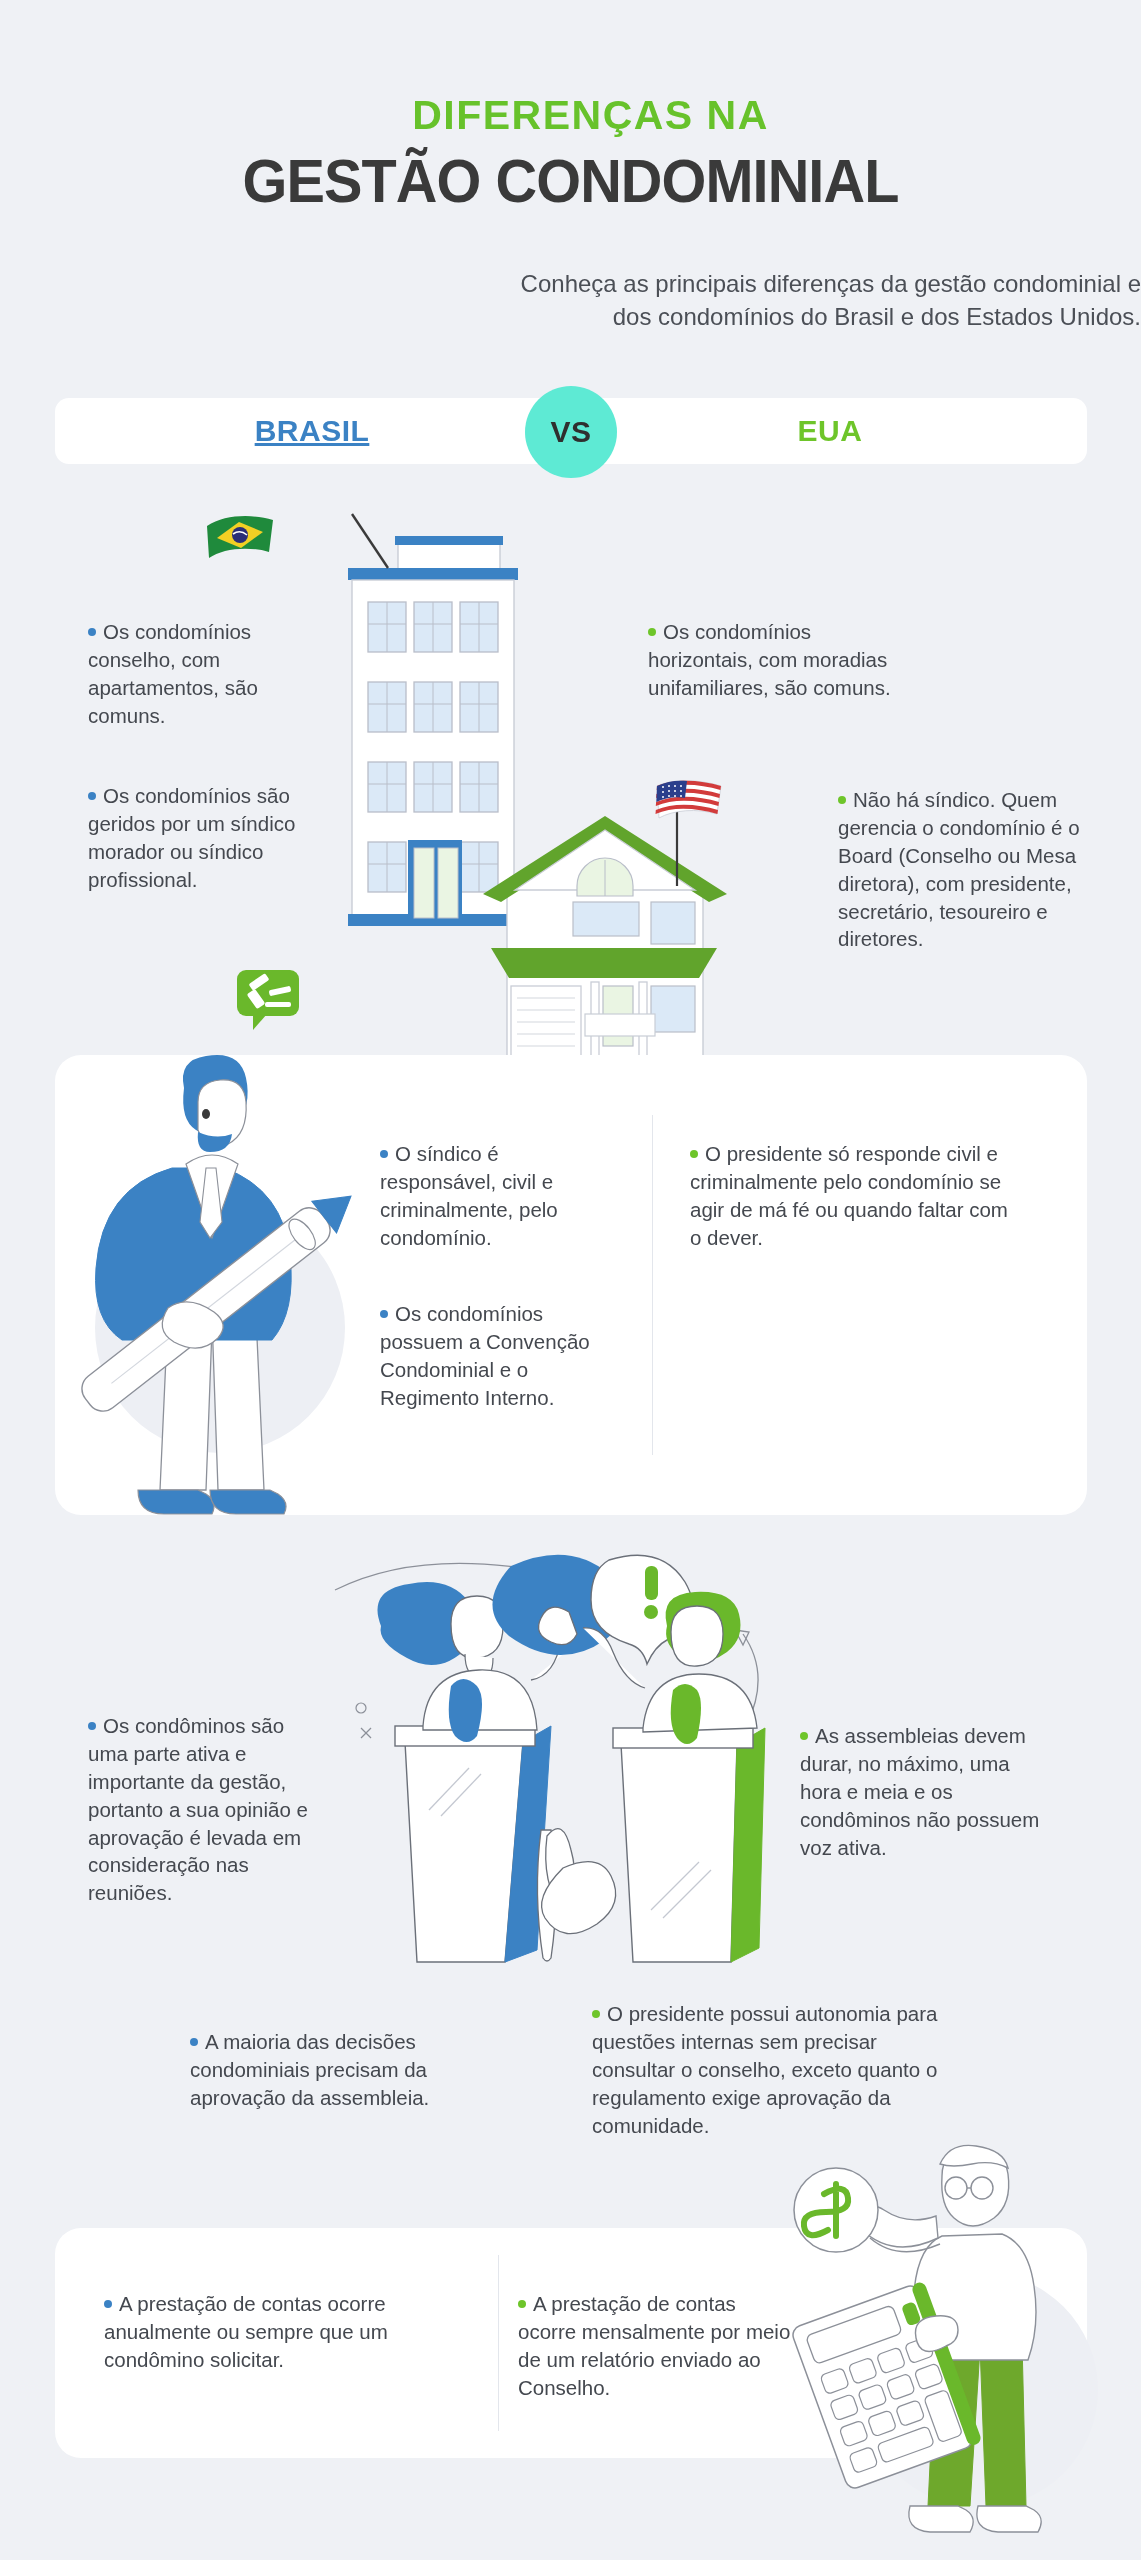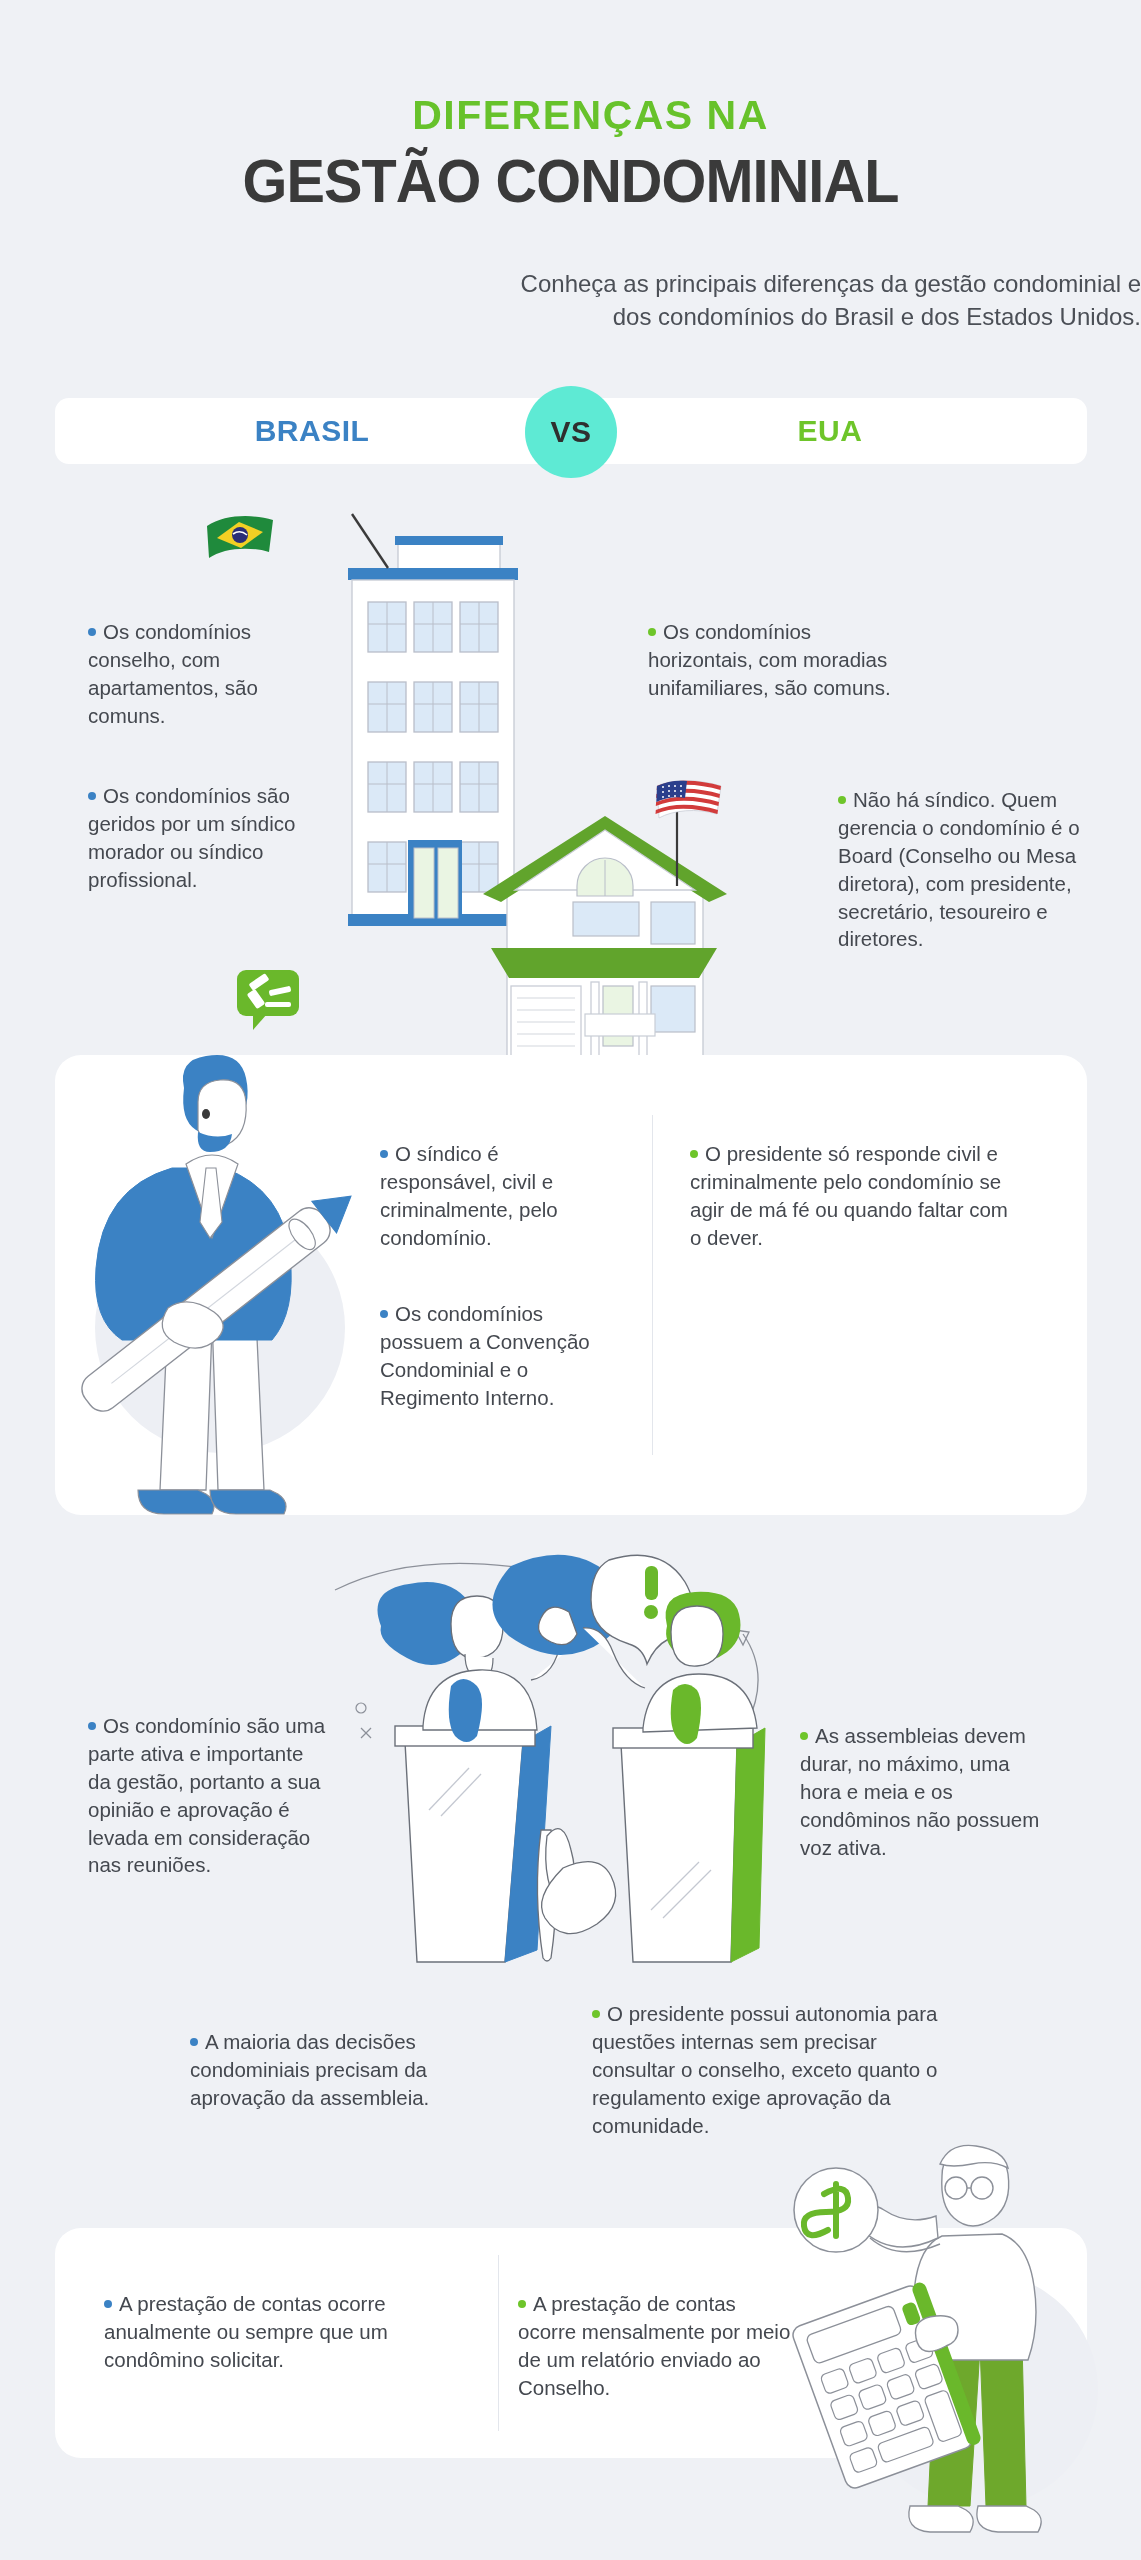--- a/index.html
+++ b/index.html
@@ -40,21 +40,21 @@
   }
 
   
   .vsbar { position: absolute; top: 398px; left: 55px; width: 1032px; height: 66px; }
   .vs-side {
     position: absolute; top: 0; height: 66px; background: #ffffff;
     display: flex; align-items: center; justify-content: center;
   }
   .vs-left  { left: 0;    width: 514px; border-radius: 14px 0 0 14px; }
   .vs-right { right: 0;   width: 514px; border-radius: 0 14px 14px 0; }
-  .vs-left span  { font-size: 30px; font-weight: 700; letter-spacing: .5px; color: #3b82c4; }
+  .vs-left span  { font-size: 30px; font-weight: 700; letter-spacing: .5px; color: #3b82c4; text-decoration: underline; }
   .vs-right span { font-size: 30px; font-weight: 700; letter-spacing: .5px; color: #6ec52a; }
   .vs-circle {
     position: absolute; left: 50%; top: -12px; transform: translateX(-50%);
     width: 92px; height: 92px; border-radius: 50%; background: #5eead4;
     display: flex; align-items: center; justify-content: center;
     font-size: 30px; font-weight: 700; color: #2f2f2f; letter-spacing: .5px;
   }
 
   
   .blk { position: absolute; font-size: 20.5px; line-height: 1.36; color: #44484f; }
@@ -345,21 +345,21 @@
       <path d="M214,82 q-20,-12 -28,6 q-8,16 10,24 q18,8 26,-8 Z" fill="#fff" stroke="#6b7079" stroke-width="1.3"></path>
       <path d="M318,160 q12,-12 24,0 q8,12 0,48 q-10,12 -20,0 q-10,-14 -4,-48 Z" fill="#6ab82b"></path>
 
       <path d="M196,300 q10,60 0,128 q-4,6 -8,0 q-10,-64 -2,-128 Z" fill="#fff" stroke="#6b7079" stroke-width="1.3"></path>
       <path d="M192,306 q16,-20 24,14 q10,36 -8,62 q-22,-28 -16,-76 Z" fill="#fff" stroke="#6b7079" stroke-width="1.3"></path>
       <path d="M208,338 q36,-16 48,8 q14,28 -14,48 q-34,22 -52,-6 q-12,-20 18,-50 Z" fill="#fff" stroke="#6b7079" stroke-width="1.3"></path>
     </svg>
   </div>
 
   <div class="blk" style="left:88px; top:1712px; width:240px;">
-    <span class="dot br"></span><span>Os condomínio são uma parte ativa e importante da gestão, portanto a sua opinião e aprovação é levada em consideração nas reuniões.</span>
+    <span class="dot br"></span><span>Os condôminos são uma parte ativa e importante da gestão, portanto a sua opinião e aprovação é levada em consideração nas reuniões.</span>
   </div>
   <div class="blk" style="left:800px; top:1722px; width:240px;">
     <span class="dot us"></span><span>As assembleias devem durar, no máximo, uma hora e meia e os condôminos não possuem voz ativa.</span>
   </div>
   <div class="blk" style="left:190px; top:2028px; width:290px;">
     <span class="dot br"></span><span>A maioria das decisões condominiais precisam da aprovação da assembleia.</span>
   </div>
   <div class="blk" style="left:592px; top:2000px; width:360px;">
     <span class="dot us"></span><span>O presidente possui autonomia para questões internas sem precisar consultar o conselho, exceto quanto o regulamento exige aprovação da comunidade.</span>
   </div>

